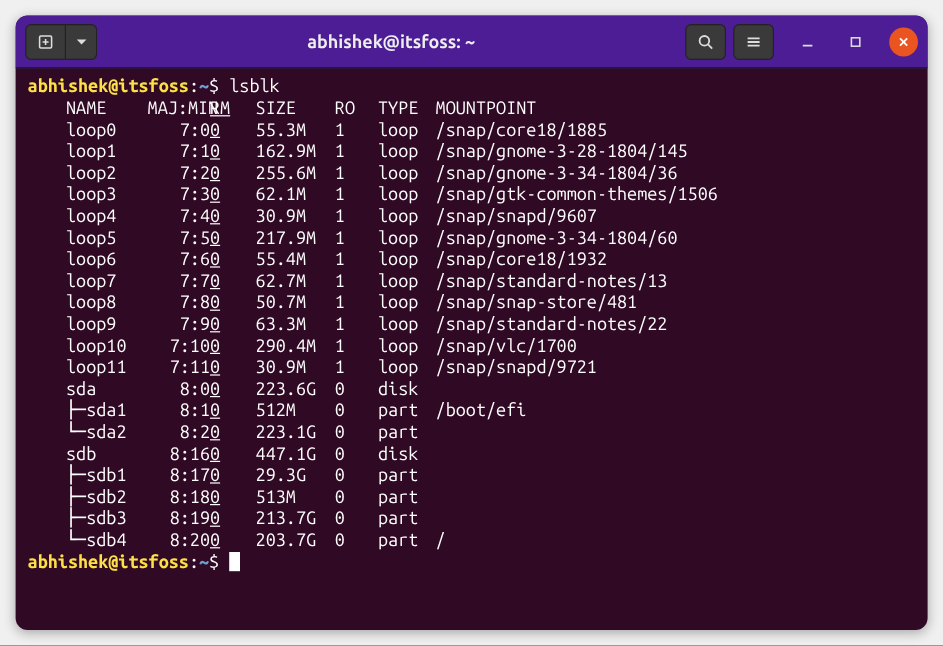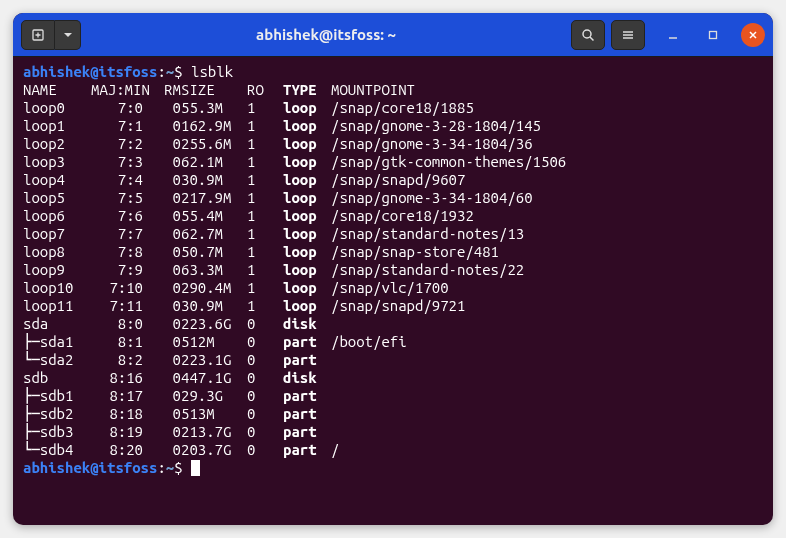--- a/index.html
+++ b/index.html
@@ -17,21 +17,21 @@
     height: 512px;
     background: #300a24;
     border-radius: 10px;
     overflow: hidden;
     box-shadow: 0 2px 10px rgba(0,0,0,0.3);
     display: flex;
     flex-direction: column;
   }
   .titlebar {
     height: 44px;
-    background: #1d4ed8;
+    background: #4c1d95;
     display: flex;
     align-items: center;
     padding: 0 8px;
     gap: 6px;
     border-bottom: 1px solid #1a1a1a;
   }
   .titlebar-left {
     display: flex;
     gap: 0;
   }
@@ -81,39 +81,39 @@
   .win-ctrl svg { width: 10px; height: 10px; }
   .terminal {
     flex: 1;
     padding: 6px 10px;
     color: #ffffff;
     font-size: 15px;
     line-height: 18px;
     white-space: pre;
     overflow: hidden;
   }
-  .prompt-user { color: #3b82f6; font-weight: bold; }
+  .prompt-user { color: #fde047; font-weight: bold; }
   .prompt-path { color: #729fcf; font-weight: bold; }
   .cmd { color: #ffffff; }
   .hdr { color: #ffffff; }
   .cursor {
     display: inline-block;
     width: 9px;
     height: 16px;
     background: #ffffff;
     vertical-align: text-bottom;
   }
   .row { display: block; }
   .cell { display: inline-block; }
-  .c-name  { width: 68px; }
+  .c-name  { width: 68px; margin-left: 32px; }
   .c-mm    { width: 52px; text-align: right; }
-  .c-rm    { width: 38px; text-align: right; }
+  .c-rm    { width: 38px; text-align: left; text-decoration: underline; }
   .c-size  { width: 66px; text-align: left; }
   .c-ro    { width: 28px; }
-  .c-type  { width: 48px; font-weight: bold; }
+  .c-type  { width: 48px; }
   .c-mnt   { }
   .gap     { width: 8px; display:inline-block; }
 </style>
 </head>
 <body>
 
 <div class="window">
   <div class="titlebar">
     <div class="titlebar-left">
       <div class="tb-btn left">

